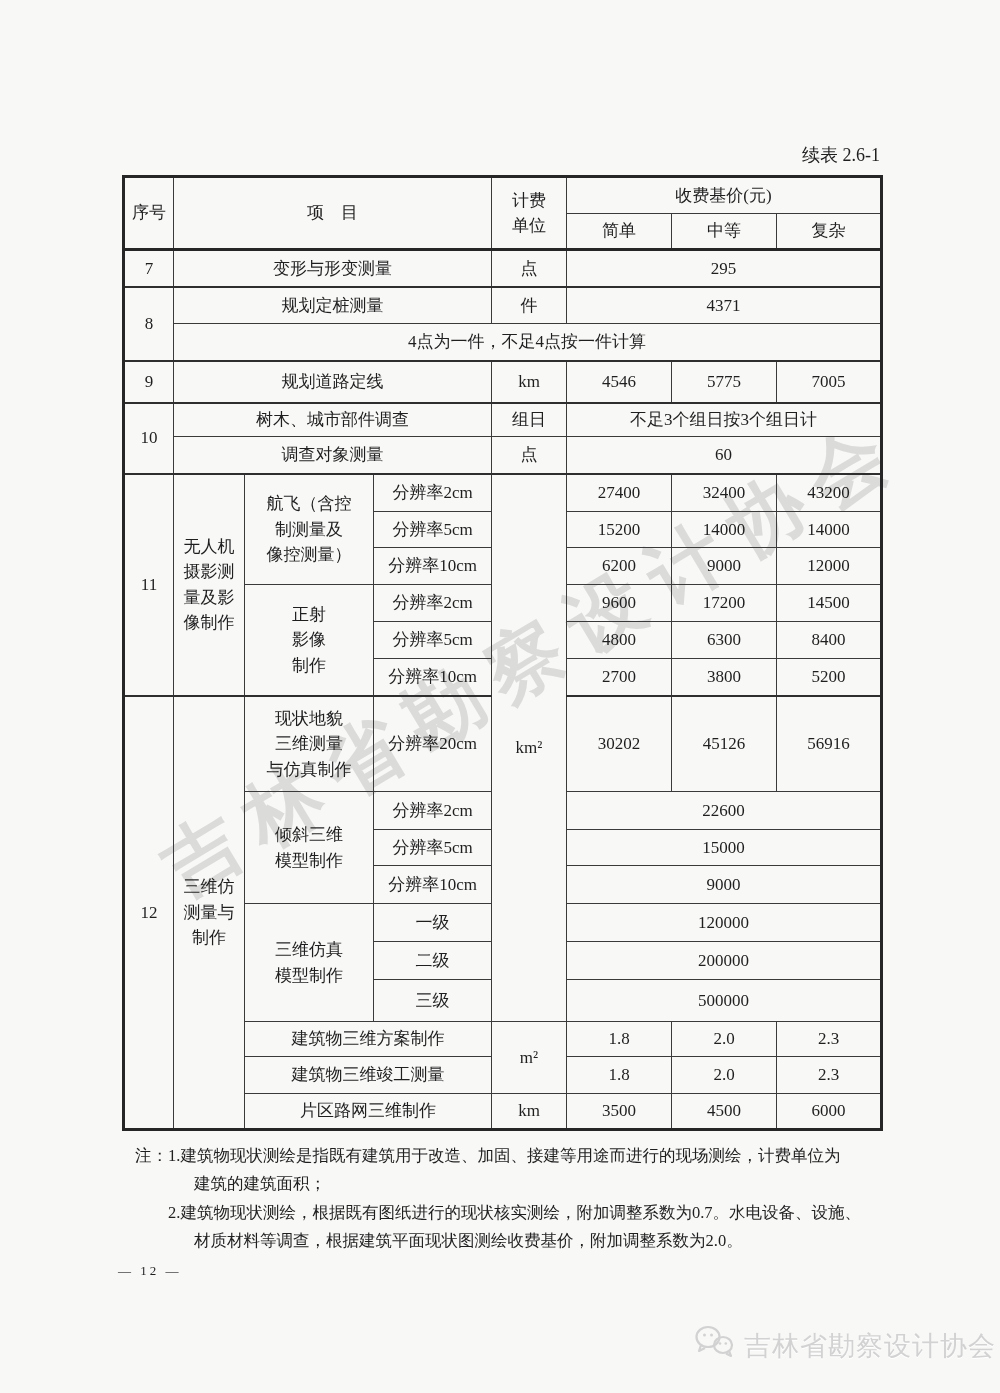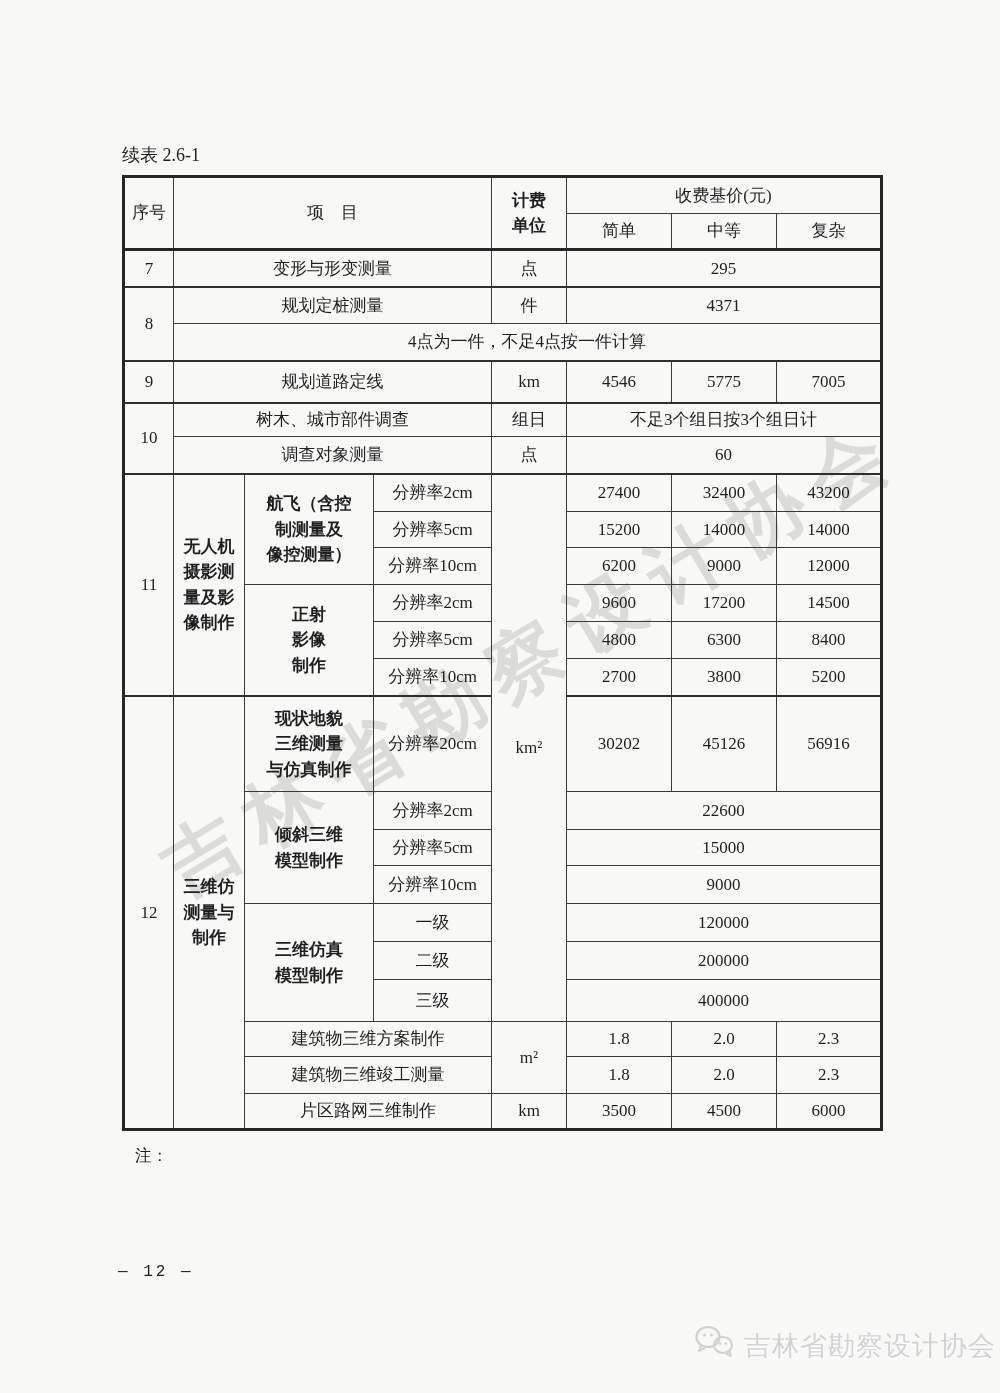--- a/index.html
+++ b/index.html
@@ -22,21 +22,21 @@
     color:rgba(120,120,120,0.22);
     transform:rotate(-31deg);
     transform-origin:0 0;
     white-space:nowrap;
     z-index:1;
     pointer-events:none;
   }
   .caption{
     position:absolute;
     left:122px;top:143px;width:758px;
-    text-align:left;
+    text-align:right;
     font-size:18px;
     z-index:2;
   }
   table.fee{
     position:absolute;
     left:122px;top:175px;
     width:758px;
     border-collapse:collapse;
     table-layout:fixed;
     z-index:2;
@@ -44,21 +44,21 @@
     border:3px solid #262626;
   }
   table.fee td{
     border:1px solid #3a3a3a;
     text-align:center;
     vertical-align:middle;
     padding:1px 2px;
     line-height:1.5;
     overflow:hidden;
   }
-  .ml{white-space:pre-line;line-height:1.7;font-weight:bold;}
+  .ml{white-space:pre-line;line-height:1.7;}
   .bb3{border-bottom:3px solid #262626 !important;}
   .bb2{border-bottom:2px solid #2e2e2e !important;}
   td.note-cell{text-align:left;padding-left:24px;}
   tr.h34{height:34px}tr.h35{height:35px}tr.h36{height:36px}tr.h37{height:37px}
   tr.h38{height:38px}tr.h42{height:42px}tr.h96{height:96px}
   .notes{
     position:absolute;
     left:135px;top:1142px;width:748px;
     font-size:16.5px;
     line-height:1.72;
@@ -69,24 +69,23 @@
   .note-items{flex:1 1 auto;}
   .note-item{
     white-space:pre-line;
     padding-left:26px;
     text-indent:-26px;
     margin:0;
   }
   .pageno{
     position:absolute;
     left:118px;top:1263px;
-    font-size:16px;
+    font-size:13px;
     letter-spacing:3px;
     z-index:2;
-    font-family:Liberation Mono, monospace;
   }
   .footer-brand{
     position:absolute;
     left:694px;top:1324px;
     display:flex;align-items:center;gap:8px;
     color:#d2d2d2;
     font-size:27px;
     letter-spacing:1px;
     z-index:2;
     text-shadow:0 1px 0 #ffffff;
@@ -247,21 +246,21 @@
 模型制作</td>
         <td>一级</td>
         <td colspan="3">120000</td>
       </tr>
       <tr class="h38">
         <td>二级</td>
         <td colspan="3">200000</td>
       </tr>
       <tr class="h42">
         <td>三级</td>
-        <td colspan="3">400000</td>
+        <td colspan="3">500000</td>
       </tr>
       <tr class="h35">
         <td colspan="2">建筑物三维方案制作</td>
         <td rowspan="2">m²</td>
         <td>1.8</td>
         <td>2.0</td>
         <td>2.3</td>
       </tr>
       <tr class="h37">
         <td colspan="2">建筑物三维竣工测量</td>
@@ -275,20 +274,24 @@
         <td>3500</td>
         <td>4500</td>
         <td>6000</td>
       </tr>
     </tbody>
   </table>
 
   <div class="notes">
     <div class="notes-label">注：</div>
     <div class="note-items">
+      <p class="note-item">1.建筑物现状测绘是指既有建筑用于改造、加固、接建等用途而进行的现场测绘，计费单位为
+建筑的建筑面积；</p>
+      <p class="note-item">2.建筑物现状测绘，根据既有图纸进行的现状核实测绘，附加调整系数为0.7。水电设备、设施、
+材质材料等调查，根据建筑平面现状图测绘收费基价，附加调整系数为2.0。</p>
     </div>
   </div>
 
   <div class="pageno">— 12 —</div>
 
   <div class="footer-brand">
     <span class="wechat-icon">
       <svg width="42" height="36" viewBox="0 0 42 36" aria-hidden="true">
         <ellipse cx="14" cy="13" rx="11.5" ry="10" fill="none" stroke="#d2d2d2" stroke-width="2.2"></ellipse>
         <path d="M7 21 L5 27 L11 24" fill="none" stroke="#d2d2d2" stroke-width="2.2" stroke-linejoin="round"></path>

